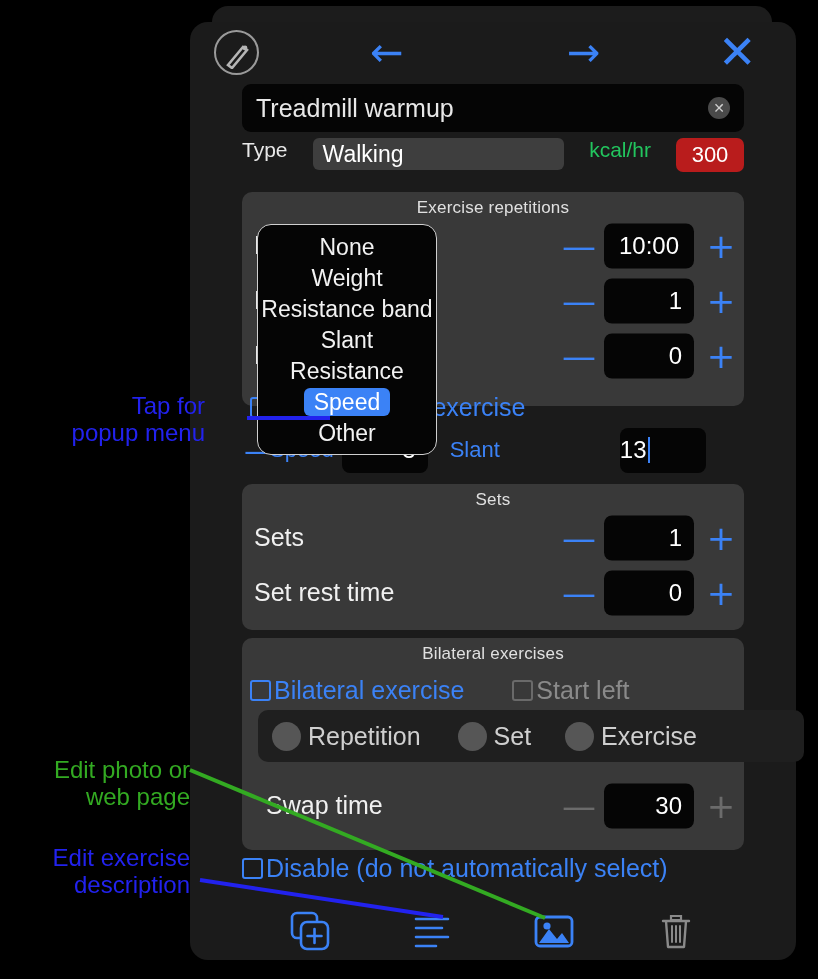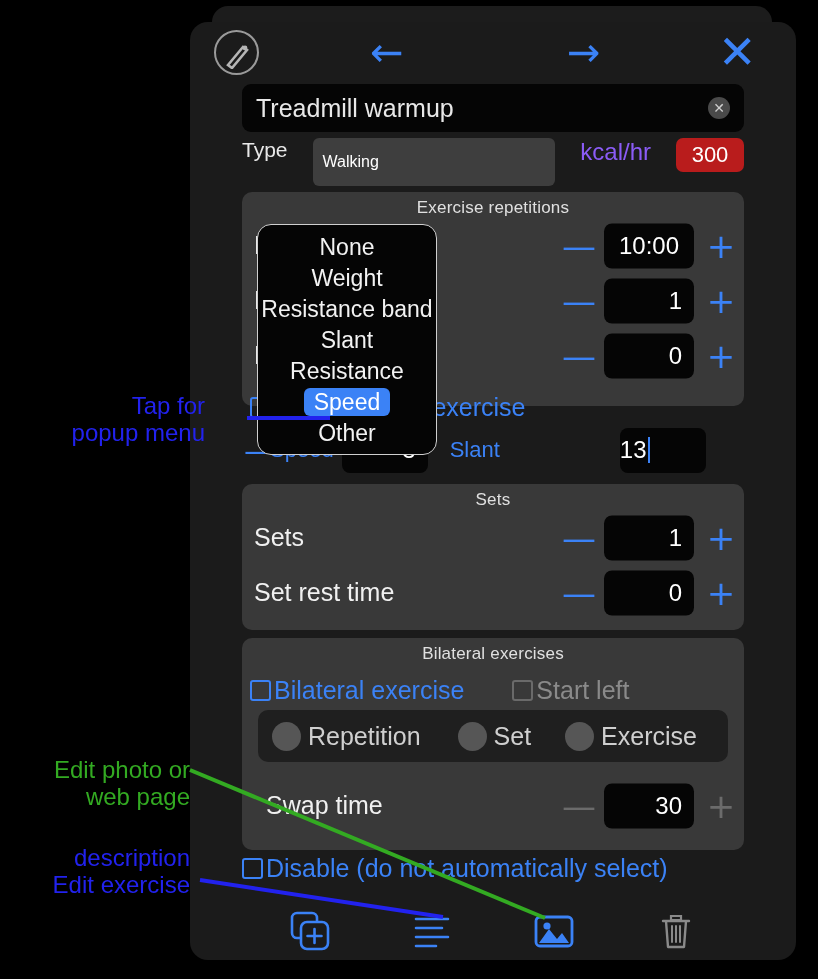--- a/index.html
+++ b/index.html
@@ -62,25 +62,25 @@
   }
 
   
   .type-row {
     position: absolute; left: 52px; top: 116px;
     width: 502px; height: 36px;
     display: flex; align-items: flex-start; gap: 25px;
   }
   .type-lbl { color: #e8e8e8; font-size: 21px; }
   .type-input {
-    flex: 1; height: 48px; background: #3e3e3e; border-radius: 6px;
-    color: #ffffff; font-size: 16px; display: flex; align-items: center;
+    flex: 1; height: 32px; background: #3e3e3e; border-radius: 6px;
+    color: #ffffff; font-size: 23px; display: flex; align-items: center;
     padding-left: 10px;
   }
-  .kcal-lbl { color: #8b5cf6; font-size: 24px; }
+  .kcal-lbl { color: #22c55e; font-size: 21px; }
   .kcal-box {
     width: 68px; height: 34px; background: #b91c1c; border-radius: 7px;
     color: #ffffff; font-size: 22px;
     display: flex; align-items: center; justify-content: center;
   }
 
   
   .panel {
     position: absolute; left: 52px;
     width: 502px;
@@ -152,21 +152,21 @@
     margin-left: 2px; vertical-align: middle;
   }
 
   
   .bi-cb-row {
     position: absolute; left: 8px; top: 30px; width: 486px;
     display: flex; align-items: center; margin-top: 8px;
   }
   .seg {
     position: absolute; left: 16px; top: 72px;
-    width: 470px; height: 52px;
+    width: 546px; height: 52px;
     background: #1f1f1f; border-radius: 10px;
     display: flex; align-items: center;
   }
   .seg-item { display: flex; align-items: center; gap: 7px; }
   .radio {
     width: 29px; height: 29px; border-radius: 50%; background: #565656;
     flex: none;
   }
   .seg-lbl { color: #cfcfcf; font-size: 25px; }
 
@@ -421,17 +421,17 @@
     <div>Tap for</div>
     <div>popup menu</div>
   </div>
 
   <div class="anno anno-green" style="left:0; top:756px; width:190px;">
     <div>Edit photo or</div>
     <div>web page</div>
   </div>
 
   <div class="anno anno-blue" style="left:0; top:844px; width:190px;">
+    <div>Edit exercise</div>
     <div>description</div>
-    <div>Edit exercise</div>
   </div>
 
 </div>
 
 </body></html>

